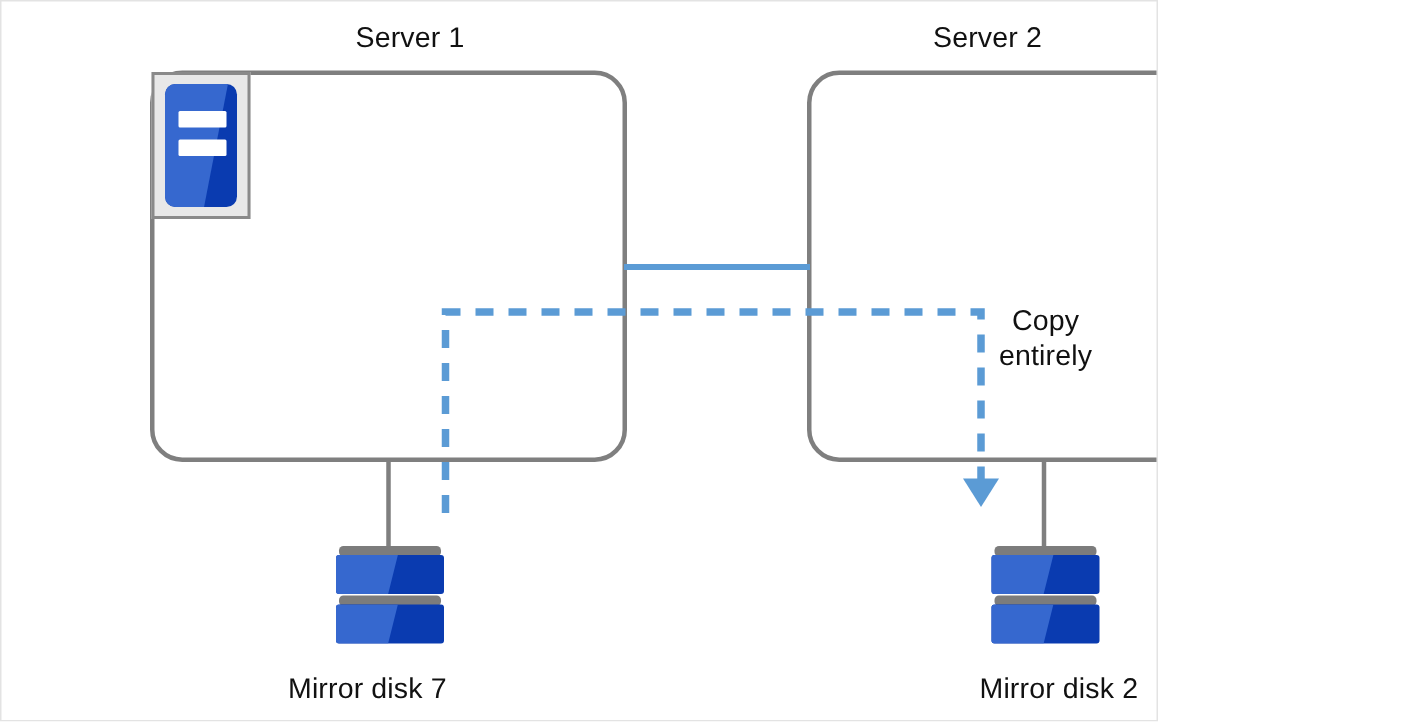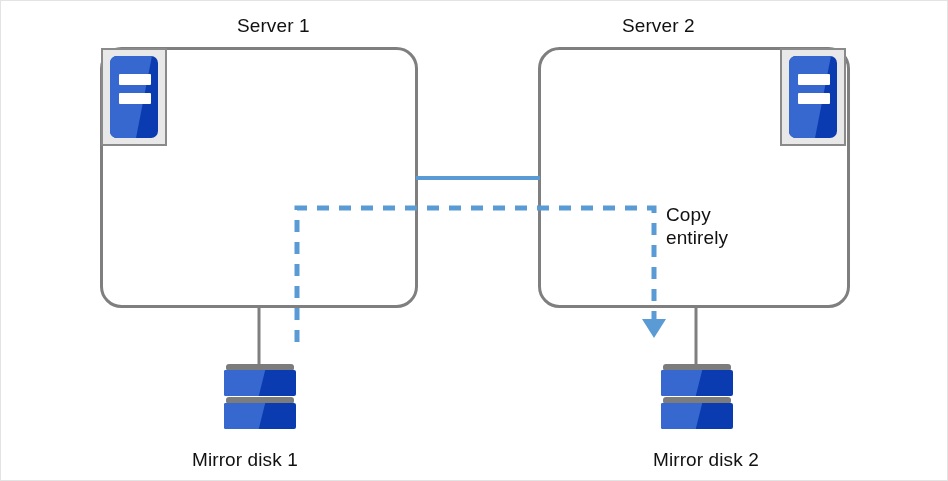--- a/index.html
+++ b/index.html
@@ -2,21 +2,21 @@
 <html><head>
 <meta charset="utf-8">
 <style>
   html, body {
     margin: 0;
     padding: 0;
     background: #ffffff;
   }
   #canvas {
     position: relative;
-    width: 948px;
+    width: 772px;
     height: 481px;
     background: #ffffff;
     border: 1px solid #e3e3e3;
     box-sizing: border-box;
     overflow: hidden;
     font-family: "Liberation Sans", sans-serif;
   }
   #svg-layer {
     position: absolute;
     left: 0;
@@ -31,21 +31,21 @@
     color: #111111;
     font-family: "Liberation Sans", sans-serif;
     font-size: 19px;
     line-height: 23px;
     white-space: pre;
     letter-spacing: 0.1px;
   }
   .title-srv1 { left: 236px; top: 13px; }
   .title-srv2 { left: 621px; top: 13px; }
   .txt-start  { left: 203px; top: 110px; }
-  .txt-copy   { left: 665px; top: 202px; }
+  .txt-copy   { left: 665px; top: 202px; text-align: center; }
   .lbl-disk1  { left: 191px; top: 447px; }
   .lbl-disk2  { left: 628px; top: 447px; margin-left: 24px; }
 
   
   .srv-icon {
     position: absolute;
     width: 66px;
     height: 98px;
     background: #e8e8e8;
     border: 2px solid #8a8a8a;
@@ -185,17 +185,17 @@
   </div>
 
   <div class="lbl title-srv1">Server 1</div>
 
   <div class="lbl title-srv2">Server 2</div>
 
 
   <div class="lbl txt-copy">Copy
 entirely</div>
 
-  <div class="lbl lbl-disk1">Mirror disk 1</div>
+  <div class="lbl lbl-disk1">Mirror disk 7</div>
 
   <div class="lbl lbl-disk2">Mirror disk 2</div>
 
 </div>
 
 </body></html>

